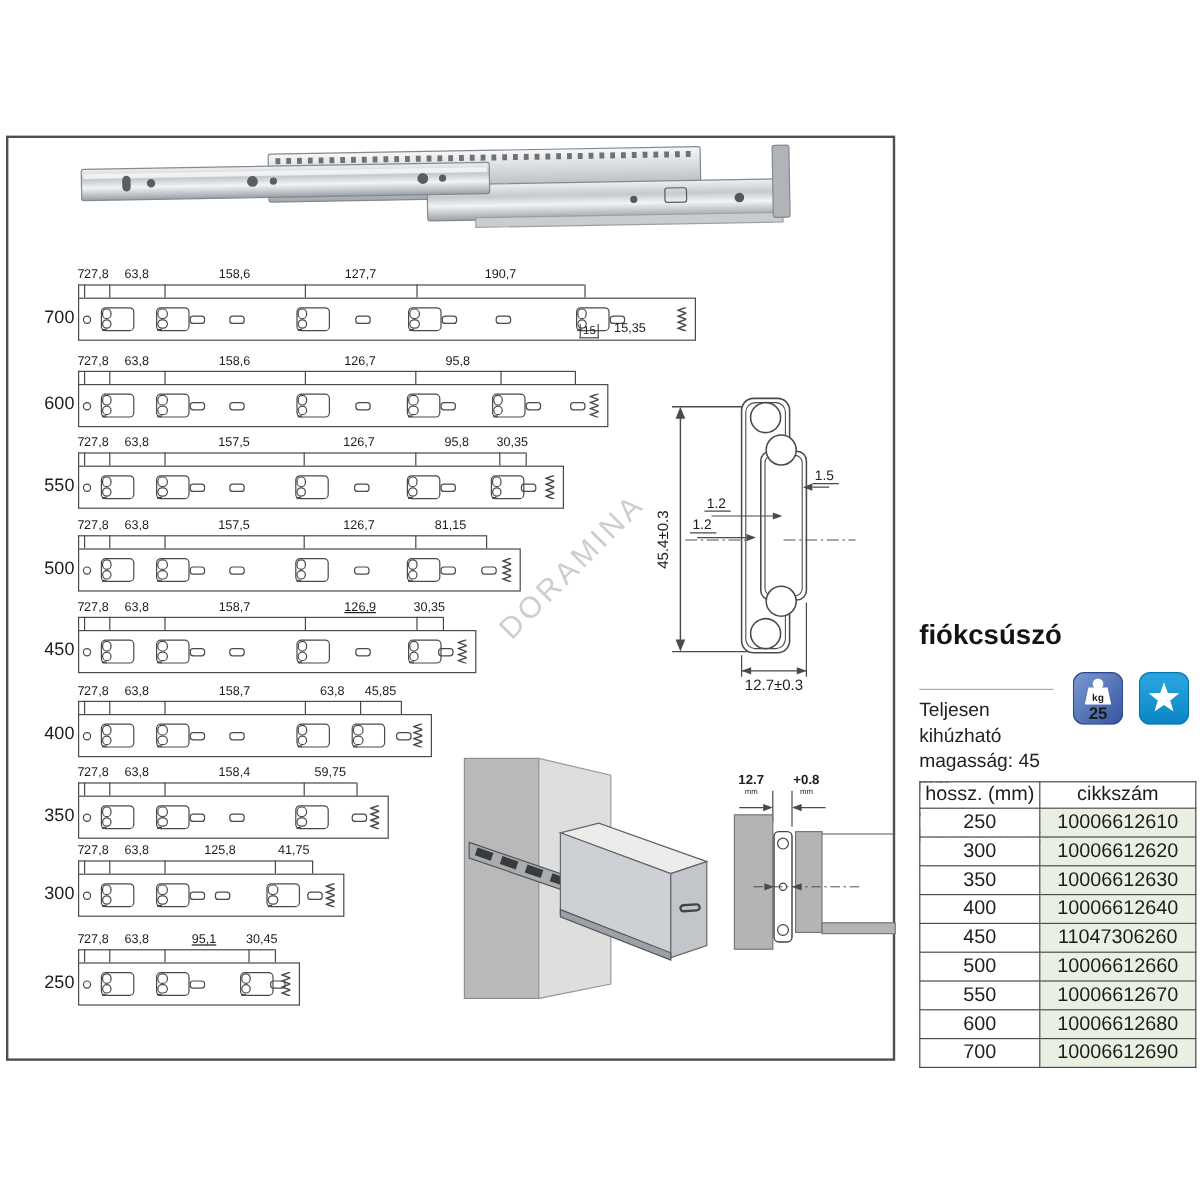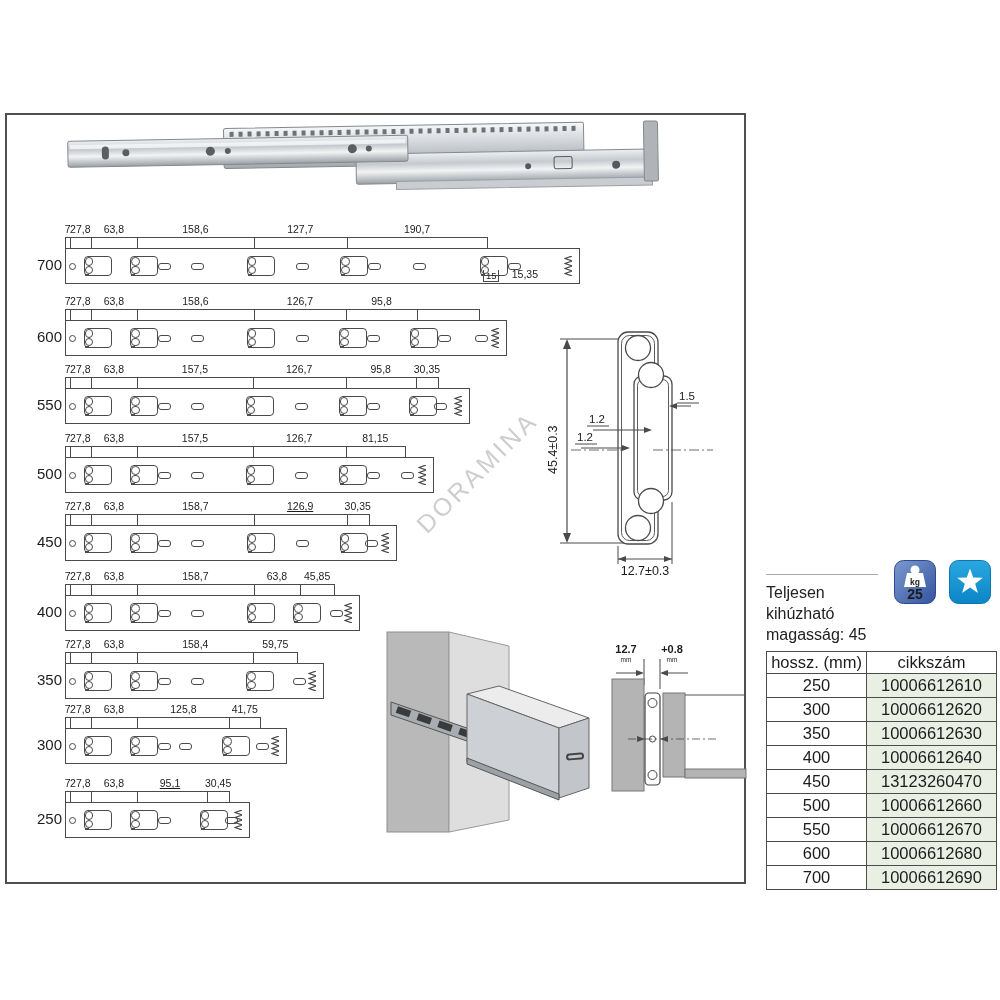--- a/index.html
+++ b/index.html
@@ -584,20 +584,21 @@
     <circle cx="54.5" cy="62" r="4.5" fill="#fff" stroke="#444"></circle>
     <circle cx="54.5" cy="134" r="4.5" fill="#fff" stroke="#444"></circle>
     <circle cx="54.5" cy="98" r="3" fill="#fff" stroke="#444"></circle>
   </g>
   <line x1="30" y1="98" x2="120" y2="98" stroke="#4a4a4a" stroke-width="0.8" stroke-dasharray="8,3,2,3"></line>
   <polygon points="47,98 39,95 39,101" fill="#4a4a4a"></polygon>
   <polygon points="62,98 70,95 70,101" fill="#4a4a4a"></polygon>
 </svg>
 
 <div id="title-block">
+  <div id="title-line2">fiókcsúszó</div>
 </div>
 <div id="title-rule"></div>
 <div id="specs">
   <div>Teljesen kihúzható</div>
   <div>magasság: 45 mm</div>
   <div>anyag: horganyzott acél</div>
 </div>
 
 <svg class="abs" style="left:894px;top:560px" width="42" height="44" viewBox="0 0 42 44">
   <defs>
@@ -649,21 +650,21 @@
       <tr>
         <td>350</td>
         <td class="code">10006612630</td>
       </tr>
       <tr>
         <td>400</td>
         <td class="code">10006612640</td>
       </tr>
       <tr>
         <td>450</td>
-        <td class="code">13123260470</td>
+        <td class="code">11047306260</td>
       </tr>
       <tr>
         <td>500</td>
         <td class="code">10006612660</td>
       </tr>
       <tr>
         <td>550</td>
         <td class="code">10006612670</td>
       </tr>
       <tr>

